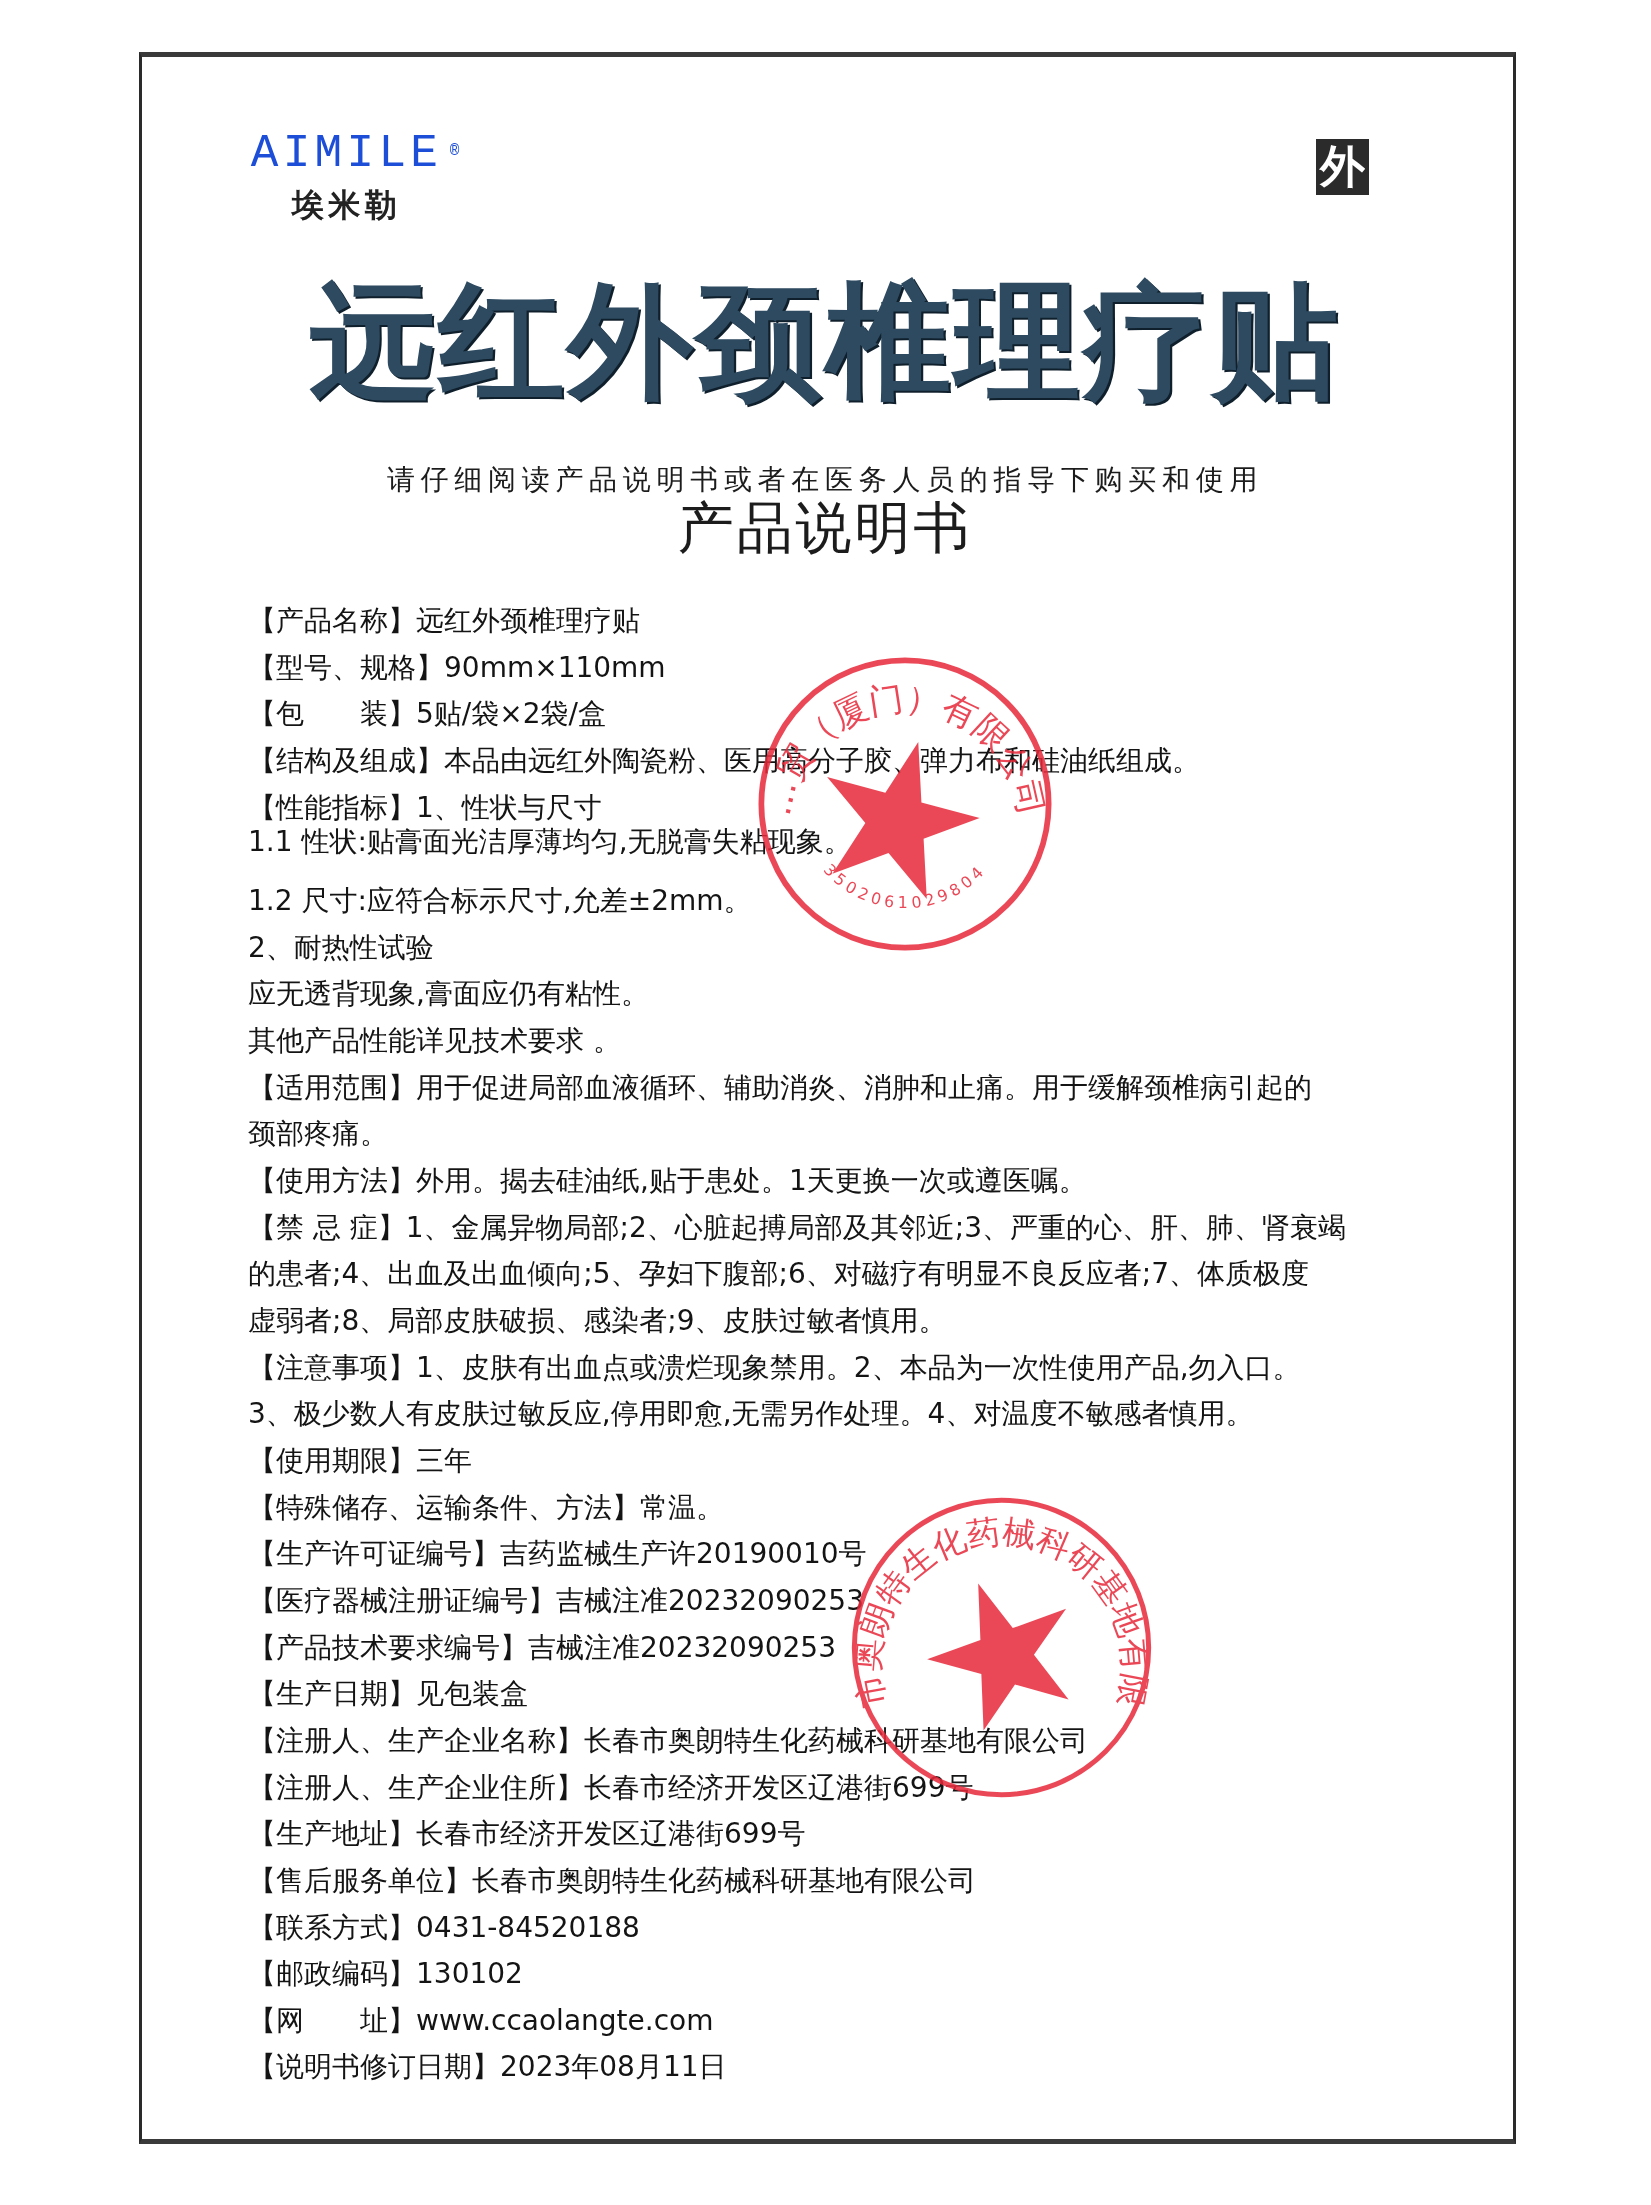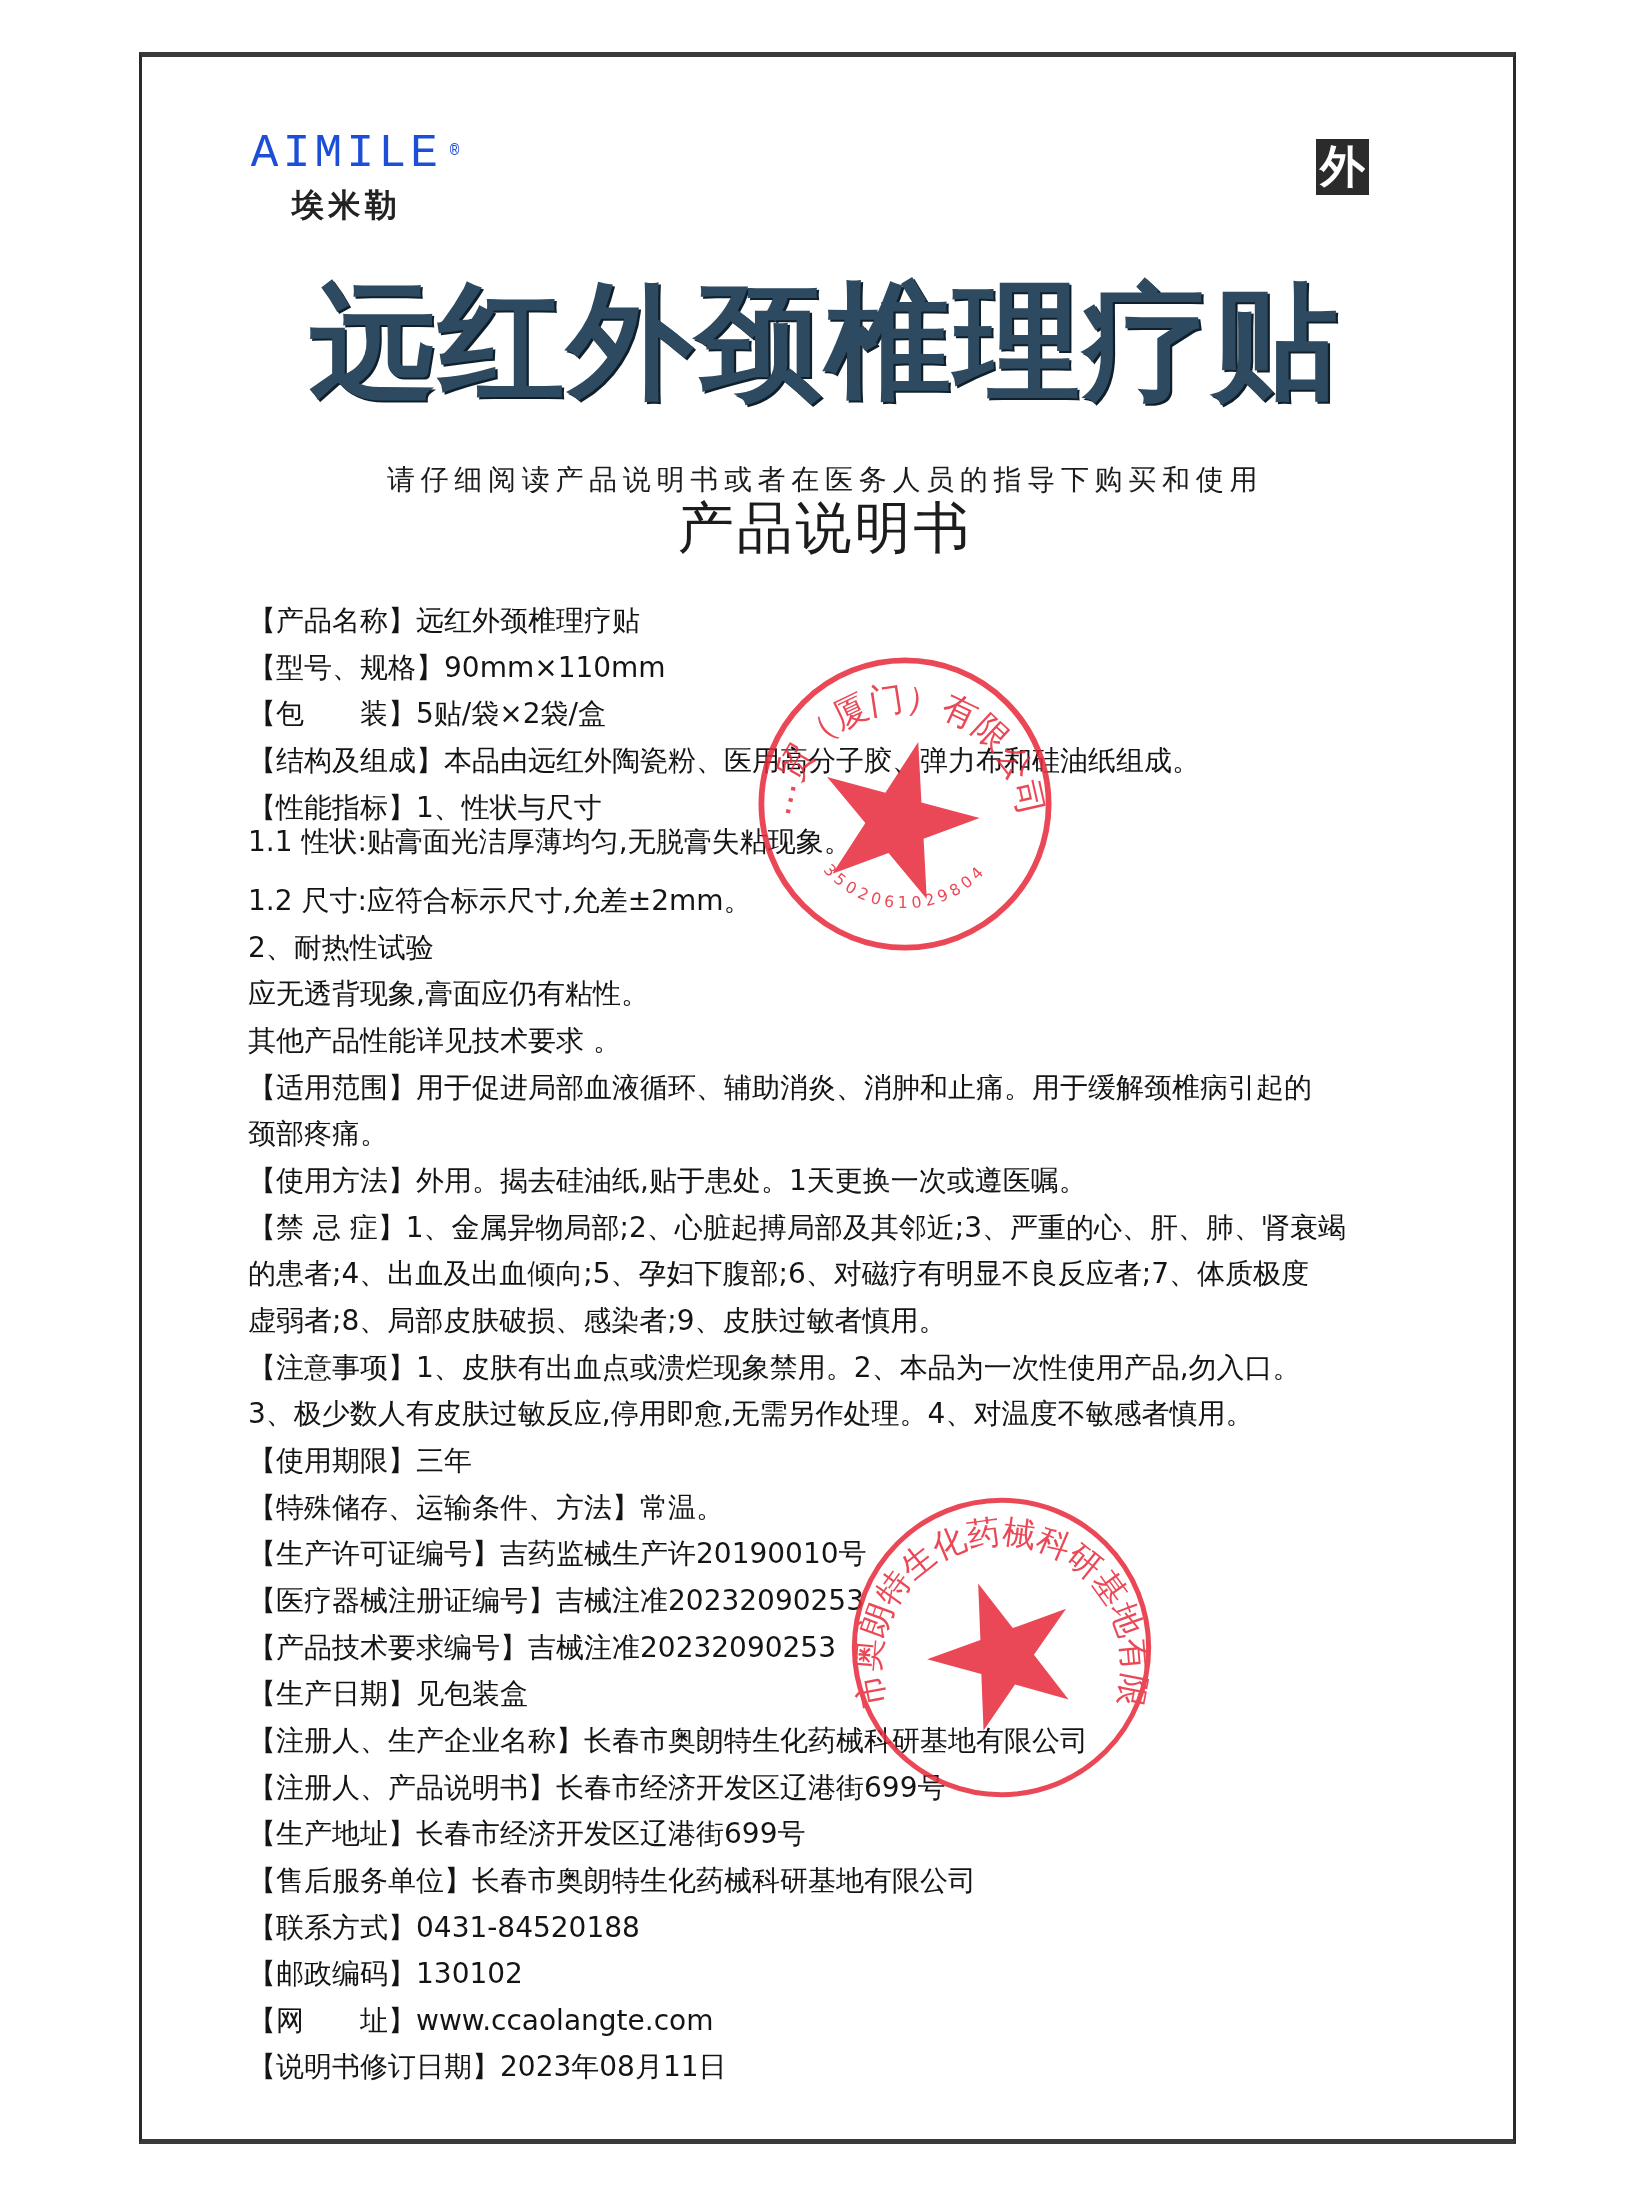--- a/index.html
+++ b/index.html
@@ -80,21 +80,21 @@
   <div class="line" style="top:700px">虚弱者;8、局部皮肤破损、感染者;9、皮肤过敏者慎用。</div>
   <div class="line" style="top:747px">【注意事项】1、皮肤有出血点或溃烂现象禁用。2、本品为一次性使用产品,勿入口。</div>
   <div class="line" style="top:793px">3、极少数人有皮肤过敏反应,停用即愈,无需另作处理。4、对温度不敏感者慎用。</div>
   <div class="line" style="top:840px">【使用期限】三年</div>
   <div class="line" style="top:887px">【特殊储存、运输条件、方法】常温。</div>
   <div class="line" style="top:933px">【生产许可证编号】吉药监械生产许20190010号</div>
   <div class="line" style="top:980px">【医疗器械注册证编号】吉械注准20232090253</div>
   <div class="line" style="top:1027px">【产品技术要求编号】吉械注准20232090253</div>
   <div class="line" style="top:1073px">【生产日期】见包装盒</div>
   <div class="line" style="top:1120px">【注册人、生产企业名称】长春市奥朗特生化药械科研基地有限公司</div>
-  <div class="line" style="top:1167px">【注册人、产品说明书】长春市经济开发区辽港街699号</div>
+  <div class="line" style="top:1167px">【注册人、生产企业住所】长春市经济开发区辽港街699号</div>
   <div class="line" style="top:1213px">【生产地址】长春市经济开发区辽港街699号</div>
   <div class="line" style="top:1260px">【售后服务单位】长春市奥朗特生化药械科研基地有限公司</div>
   <div class="line" style="top:1307px">【联系方式】0431-84520188</div>
   <div class="line" style="top:1353px">【邮政编码】130102</div>
   <div class="line" style="top:1400px">【网　　址】www.ccaolangte.com</div>
   <div class="line" style="top:1446px">【说明书修订日期】2023年08月11日</div>
 </div>
 
 <svg class="stamp" style="left:747px; top:646px;" width="316" height="316" viewBox="0 0 440 440">
   <defs>

